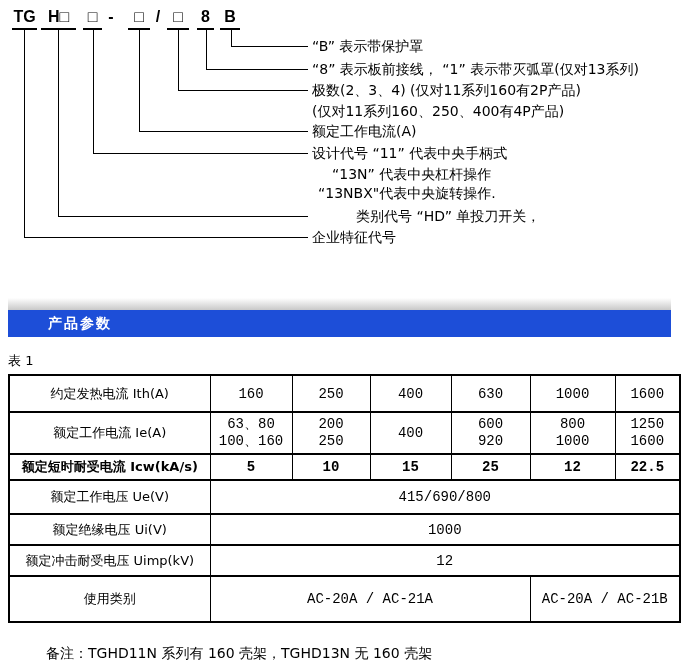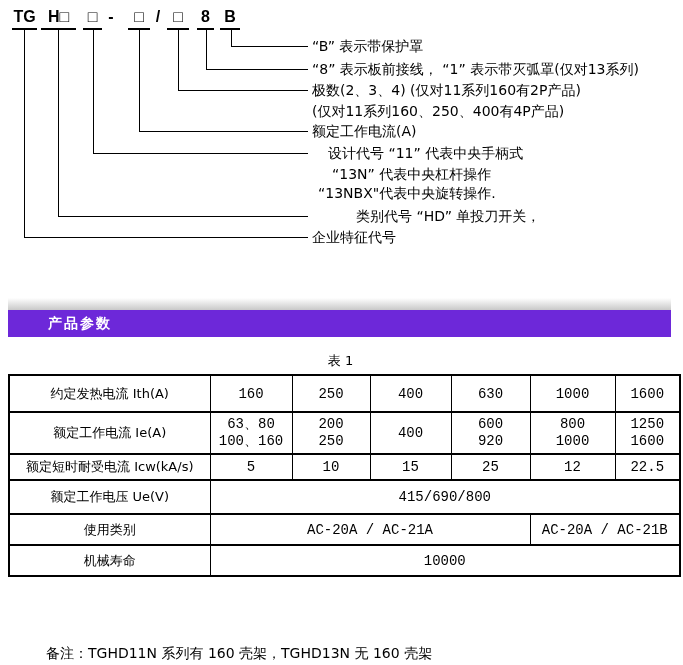--- a/index.html
+++ b/index.html
@@ -15,35 +15,35 @@
   .lbl{position:absolute;height:16px;line-height:16px;font-size:14px;white-space:pre;}
 
   
   #bar-shadow{position:absolute;left:8px;top:298px;width:663px;height:12px;
               background:linear-gradient(#ffffff,#c9c9c9);}
   #section-bar{position:absolute;left:8px;top:310px;width:663px;height:27px;
                background:#0FA091;color:#fff;font-weight:bold;font-size:14px;
                line-height:27px;padding-left:40px;box-sizing:border-box;letter-spacing:2px;}
 
   
-  #tbl-caption{position:absolute;left:8px;top:353px;width:665px;text-align:center;
+  #tbl-caption{position:absolute;left:8px;top:353px;width:665px;text-align:left;
                font-size:13px;height:16px;line-height:16px;}
   #ptable{position:absolute;left:8px;top:374px;width:671px;border-collapse:collapse;
           table-layout:fixed;}
   #ptable td{border-left:1px solid #000;border-right:1px solid #000;
              border-top:2px solid #000;border-bottom:2px solid #000;
              text-align:center;vertical-align:middle;padding:3px;}
   #ptable{border:2px solid #000;}
   #ptable tr:nth-child(1){height:37px;}
   #ptable tr:nth-child(2){height:36px;}
-  #ptable tr:nth-child(3){height:14px;}
+  #ptable tr:nth-child(3){height:14px;font-weight:bold;}
   #ptable tr:nth-child(4){height:34px;margin-left:12px;}
   #ptable tr:nth-child(5){height:31px;}
   #ptable tr:nth-child(6){height:31px;}
-  #ptable tr:nth-child(7){height:34px;}
+  #ptable tr:nth-child(7){height:46px;}
   #ptable tr:nth-child(8){height:32px;}
   .lab{font-size:13px;}
   .val{font-family:"Liberation Mono",monospace;font-size:14px;}
   .val2{white-space:pre-line;line-height:17px;}
 
   #footnote{position:absolute;left:8px;top:645px;font-size:14px;margin-left:38px;}
 </style>
 </head>
 <body>
 
@@ -74,29 +74,29 @@
     <div class="hline" style="left:139px;top:131px;width:169px;"></div>
     <div class="hline" style="left:93px;top:153px;width:215px;"></div>
     <div class="hline" style="left:58px;top:216px;width:250px;"></div>
     <div class="hline" style="left:24px;top:237px;width:284px;"></div>
 
     <div class="lbl" style="left:312px;top:38px;">“B” 表示带保护罩</div>
     <div class="lbl" style="left:312px;top:61px;">“8” 表示板前接线， “1” 表示带灭弧罩(仅对13系列)</div>
     <div class="lbl" style="left:312px;top:82px;text-align:center;">极数(2、3、4) (仅对11系列160有2P产品)</div>
     <div class="lbl" style="left:312px;top:103px;">(仅对11系列160、250、400有4P产品)</div>
     <div class="lbl" style="left:312px;top:123px;text-align:center;">额定工作电流(A)</div>
-    <div class="lbl" style="left:312px;top:145px;margin-left:16px;">设计代号 “11” 代表中央手柄式</div>
+    <div class="lbl" style="left:312px;top:145px;">设计代号 “11” 代表中央手柄式</div>
     <div class="lbl" style="left:332px;top:166px;">“13N” 代表中央杠杆操作</div>
     <div class="lbl" style="left:318px;top:185px;">“13NBX"代表中央旋转操作.</div>
     <div class="lbl" style="left:312px;top:208px;margin-left:44px;">类别代号 “HD” 单投刀开关，</div>
     <div class="lbl" style="left:312px;top:229px;">企业特征代号</div>
   </div>
 
   <div id="bar-shadow"></div>
-  <div id="section-bar" style="background: #6d28d9;">
+  <div id="section-bar" style="background: #1d4ed8;">
     <span>产品参数</span>
   </div>
 
   <div id="tbl-caption">表 1</div>
 
   <table id="ptable">
     <colgroup>
       <col style="width:201px;">
         <col style="width:82px;">
         <col style="width:78px;">
@@ -136,26 +136,30 @@
         <td class="val">15</td>
         <td class="val">25</td>
         <td class="val">12</td>
         <td class="val">22.5</td>
       </tr>
       <tr>
         <td class="lab">额定工作电压 Ue(V)</td>
         <td class="val" colspan="6">415/690/800</td>
       </tr>
       <tr>
+        <td class="lab">额定绝缘电压 Ui(V)</td>
+        <td class="val" colspan="6">1000</td>
+      </tr>
+      <tr>
+        <td class="lab">额定冲击耐受电压 Uimp(kV)</td>
+        <td class="val" colspan="6">12</td>
+      </tr>
+      <tr>
         <td class="lab">使用类别</td>
         <td class="val" colspan="4">AC-20A / AC-21A</td>
         <td class="val" colspan="2">AC-20A / AC-21B</td>
-      </tr>
-      <tr>
-        <td class="lab">机械寿命</td>
-        <td class="val" colspan="6">10000</td>
       </tr>
     </tbody>
   </table>
 
   <div id="footnote">备注：TGHD11N 系列有 160 壳架，TGHD13N 无 160 壳架</div>
 
 </div>
 
 </body></html>

